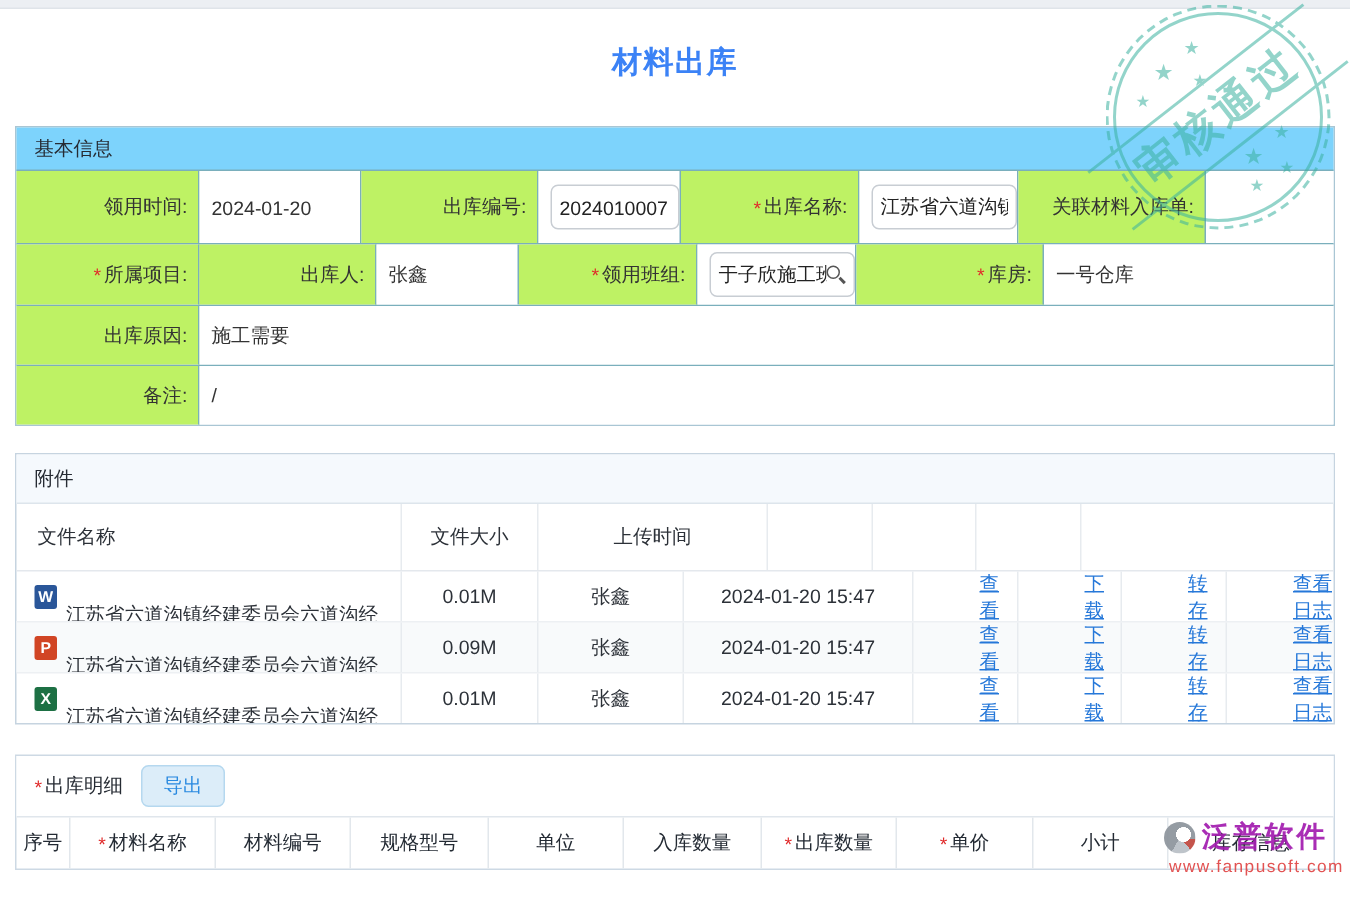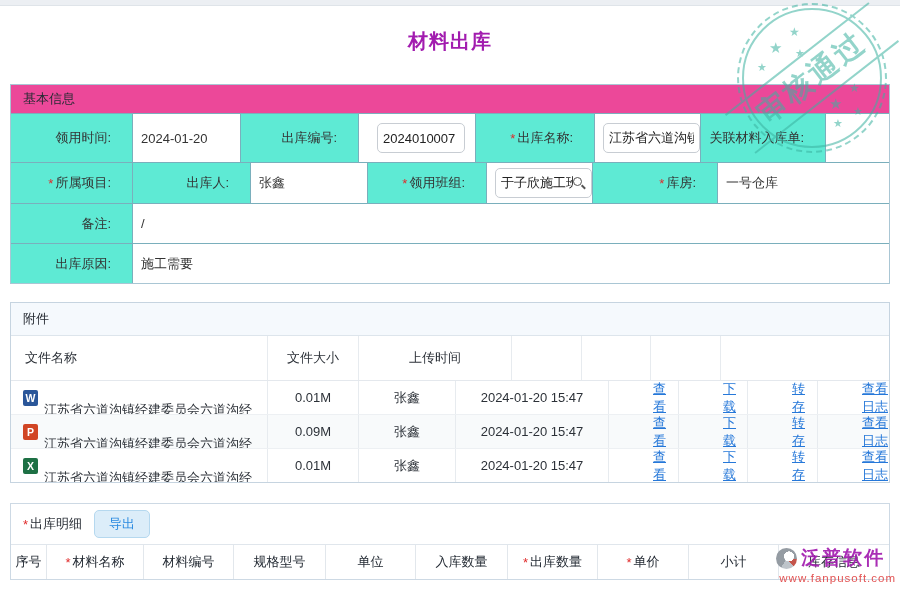--- a/index.html
+++ b/index.html
@@ -4,43 +4,43 @@
 <style>
   html,body{margin:0;padding:0;}
   body{
     width:900px;height:600px;overflow:hidden;position:relative;
     background:#fff;font-family:"Liberation Sans","DejaVu Sans",sans-serif;
     color:#333;font-size:13px;
   }
   .topstrip{height:5px;background:#eceff3;border-bottom:1px solid #dfe4e9;}
   .title{
     text-align:center;margin:22px 0 0;font-size:20px;font-weight:700;
-    color:#a21caf;letter-spacing:1px;
+    color:#3b82f6;letter-spacing:1px;
   }
 
   
   .panel{margin:0 10px;box-sizing:border-box;background:#fff;}
   .panel.basic{margin-top:29px;border:1px solid #a9c6d4;}
   .panel-header{
     padding:5px 12px;font-size:13px;color:#262b33;
-    background:#ec4899;border-bottom:1px solid #7aafbc;
+    background:#7dd3fc;border-bottom:1px solid #7aafbc;
   }
 
   
   .brow{display:flex;}
   .brow + .brow{border-top:1px solid #7aafbc;}
   .r1{height:48px}.r2{height:40px}.r3{height:36px}.r4{height:39px}.r5{height:39px}
   .bc{
     display:flex;align-items:center;box-sizing:border-box;overflow:hidden;
     border-right:1px solid #7aafbc;
   }
   .brow .bc:last-child{border-right:none;flex:1;}
-  .lab{background:#5eead4;justify-content:flex-end;padding-right:21px;text-align:center;}
+  .lab{background:#bef264;justify-content:flex-end;padding-right:7px;text-align:center;}
   .val{background:#fff;padding-left:8px;}
-  .bw1{width:122px}.bw2{width:108px}.bw3{width:118px}.bw4{width:117px}
+  .bw1{width:122px}.bw2{width:108px}.bw3{width:118px}.bw4{width:95px}
   .bw5{width:119px}.bw6{width:106px}.bw7{width:125px}.bw8{width:87px}
   .star{color:#e02b2b;margin-right:2px;}
   .ibox{
     height:30px;background:#fff;border:1px solid #c8cdd3;border-radius:5px;
     display:flex;align-items:center;padding:0 5px;box-sizing:border-box;
     margin:0 auto;overflow:hidden;
   }
   .ibox .itext{flex:1;white-space:nowrap;overflow:hidden;color:#222;}
   .iw88{width:88px}.iw99{width:99px}.iw100{width:100px}
   .mag{width:13px;height:13px;position:relative;flex:0 0 auto;cursor:pointer;}
@@ -191,28 +191,28 @@
       </div>
     </div>
     <div class="bc lab bw7">
       <span class="star">*</span>
       <span>库房:</span>
     </div>
     <div class="bc val bw8">一号仓库</div>
   </div>
 
 
+  <div class="brow r4">
+    <div class="bc lab bw1">出库原因:</div>
+    <div class="bc val" style="flex:1">施工需要</div>
+  </div>
+
   <div class="brow r5">
     <div class="bc lab bw1">备注:</div>
     <div class="bc val" style="flex:1">/</div>
-  </div>
-
-  <div class="brow r4">
-    <div class="bc lab bw1">出库原因:</div>
-    <div class="bc val" style="flex:1">施工需要</div>
   </div>
 </section>
 
 <section class="panel attach">
   <div class="panel-header">附件</div>
   <div class="attach-head" id="attach-head">
       <div class="ahc ac0">文件名称</div>
       <div class="ahc ac1">文件大小</div>
       <div class="ahc ac3">上传时间</div>
       <div class="ahc ac4"></div>

